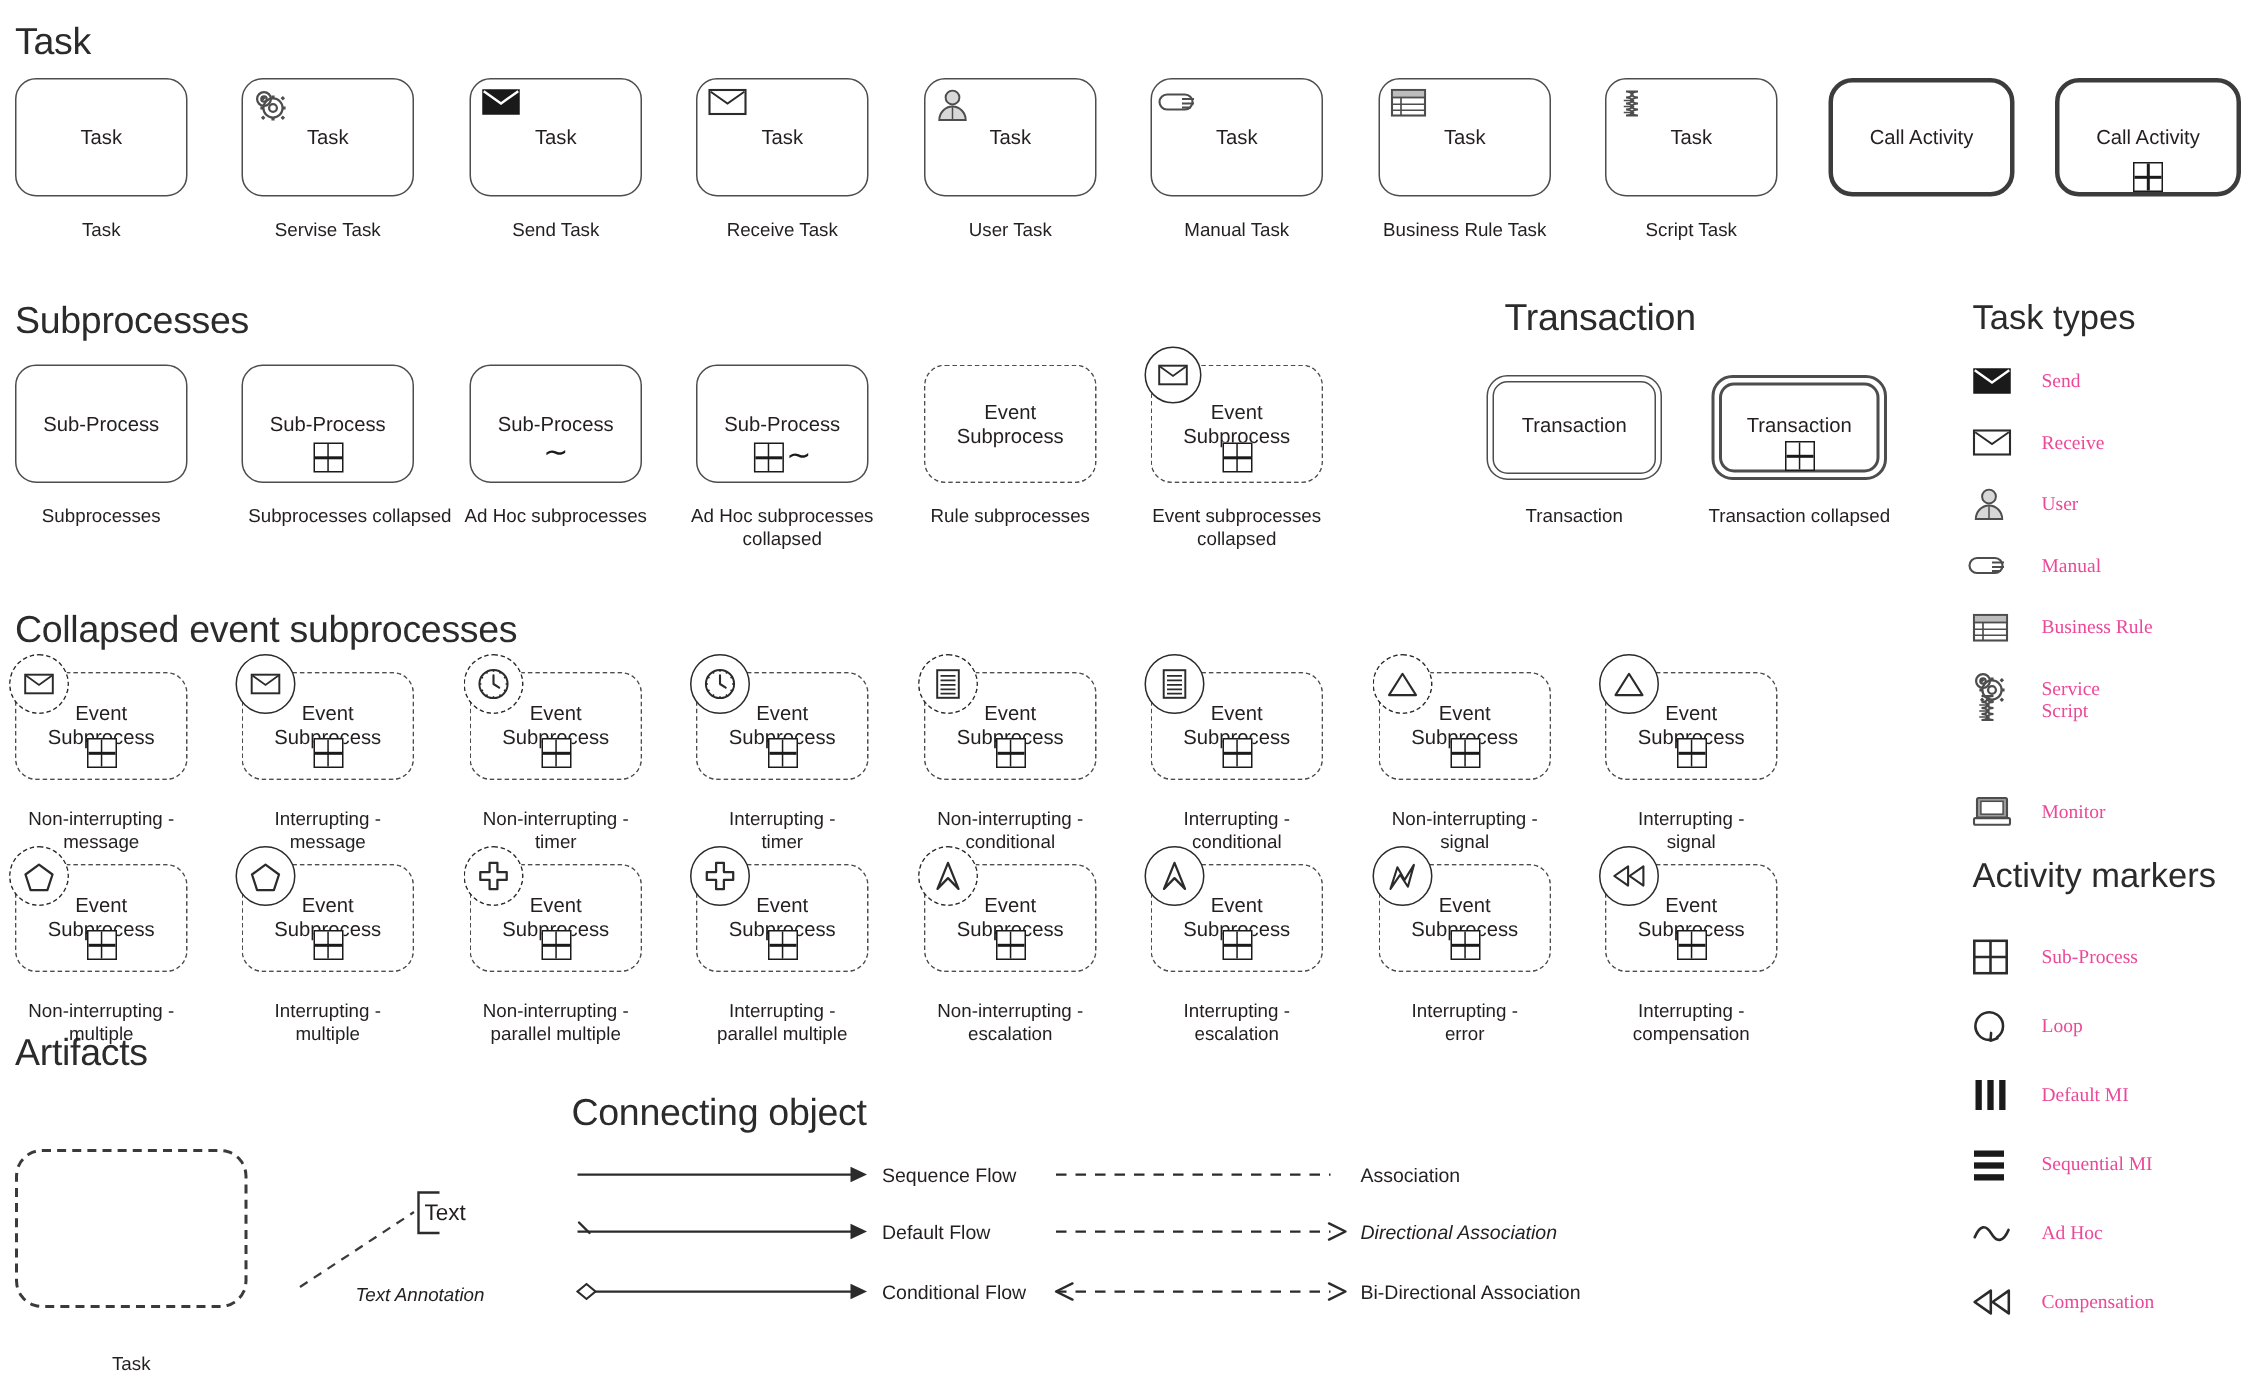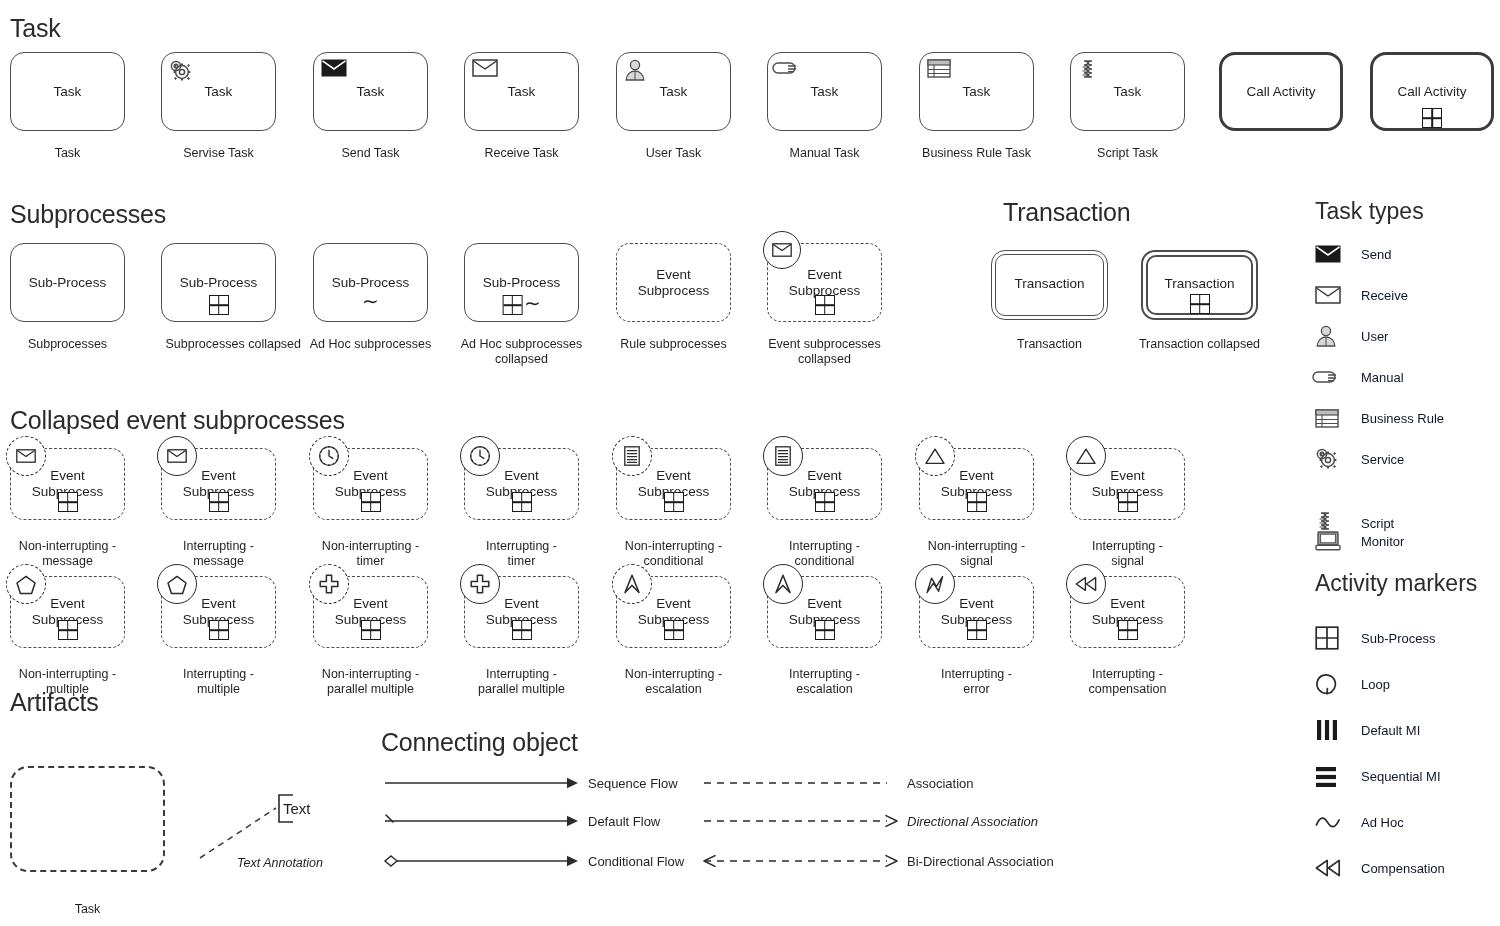--- a/index.html
+++ b/index.html
@@ -48,21 +48,21 @@
   .ev-circle {
     position:absolute; width:40px; height:40px; border-radius:50%;
     border:1.6px solid #2b2b2b; background:#fff;
     display:flex; align-items:center; justify-content:center;
   }
   .ev-circle.ni { border-style:dashed; border-width:1.5px; }
 
   
   .sb-item { position:absolute; display:flex; align-items:center; }
   .sb-ico { width:34px; height:28px; display:flex; align-items:center; justify-content:flex-start; }
-  .sb-txt { font-size:13px; color:#0f172a; margin-left:12px; white-space:nowrap; }
+  .sb-txt { font-size:13px; color:#ec4899; margin-left:12px; white-space:nowrap;font-family:Liberation Serif, serif; }
 
   
   .conn-row { position:absolute; display:flex; align-items:center; }
   .conn-txt { font-size:13px; color:#231f20; white-space:nowrap; margin-left:8px; }
   svg { display:block; overflow:visible; }
 </style>
 </head>
 <body>
 
 <div class="sec-title" style="left:10px; top:14px;">Task</div>
@@ -549,21 +549,21 @@
             <circle cx="7" cy="7" r="4.6"></circle>
             <circle cx="7" cy="7" r="1.8"></circle>
           </g>
           <g stroke="#4d4d4d" stroke-width="2.1">
             <path d="M13 4.6 v2.2 M13 19.2 v2.2 M4.6 13 h2.2 M19.2 13 h2.2 M7.2 7.2 l-1.5 -1.5 M18.8 18.8 l1.5 1.5 M18.8 7.2 l1.5 -1.5 M7.2 18.8 l-1.5 1.5"></path>
           </g>
         </svg>
       </span>
       <span class="sb-txt">Service</span>
     </div>
-    <div class="sb-item" style="left: 1315px; top: 509px;">
+    <div class="sb-item" style="left: 1315px; top: 460px;">
       <span class="sb-ico">
         <svg width="20" height="24" viewBox="0 0 20 24">
           <path d="M14 2 c-5 0 -5 4 0 4 c-5 0 -5 4 0 4 c-5 0 -5 4 0 4 c-5 0 -5 4 0 4 h-8 c5 0 5 -4 0 -4 c5 0 5 -4 0 -4 c5 0 5 -4 0 -4 c5 0 5 -4 0 -4 Z" fill="#fff" stroke="#4d4d4d" stroke-width="1.4"></path>
           <path d="M4.5 8 h7 M4.5 12 h7 M4.5 16 h7" stroke="#4d4d4d" stroke-width="1.1"></path>
         </svg>
       </span>
       <span class="sb-txt">Script</span>
     </div>
     <div class="sb-item" style="left: 1315px; top: 527px;">
       <span class="sb-ico">

